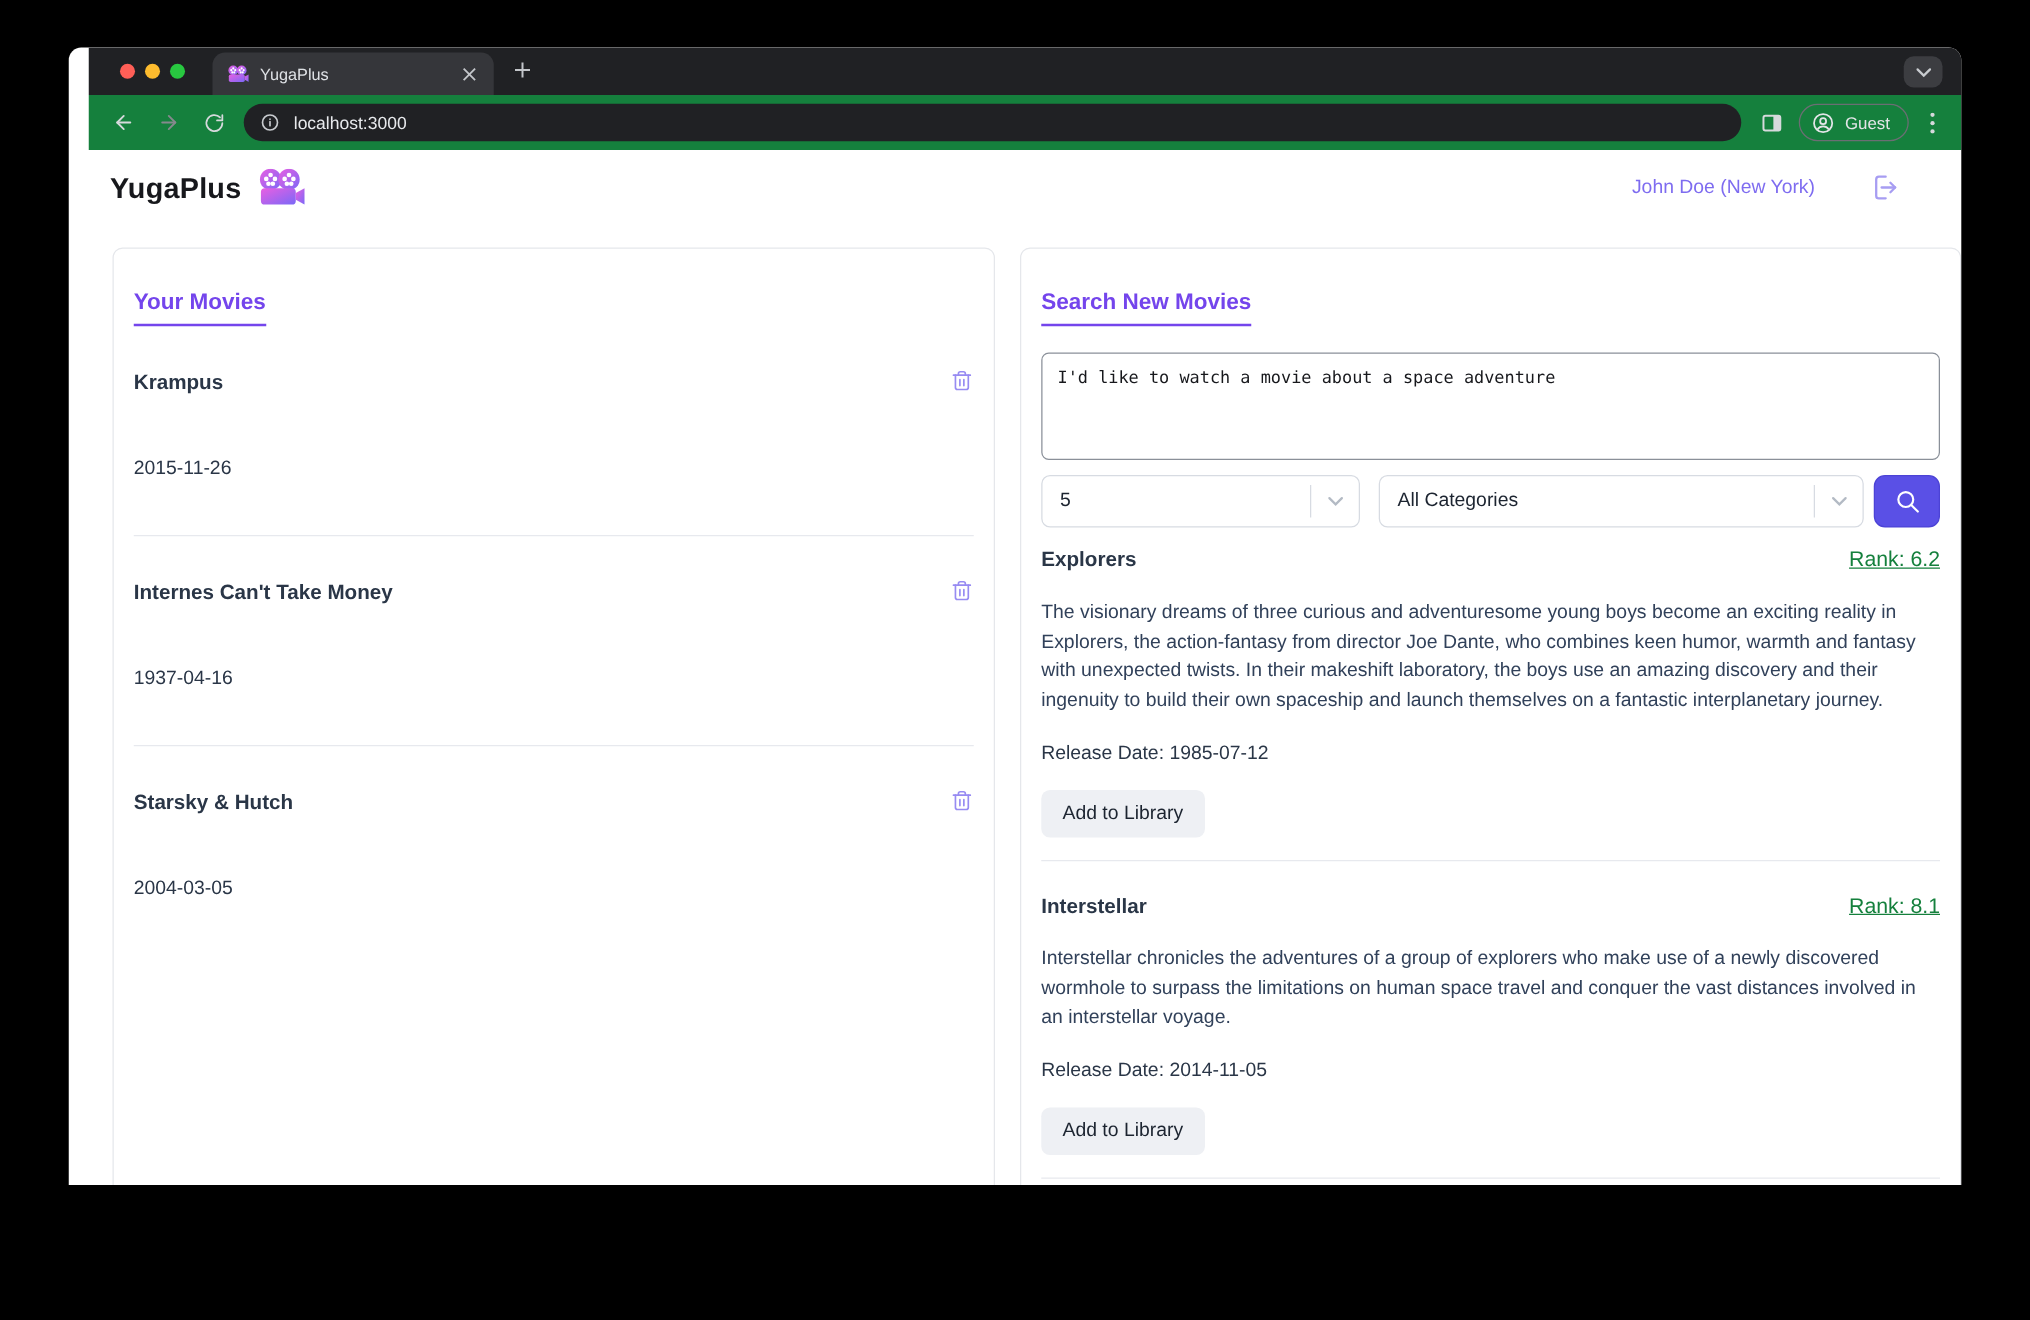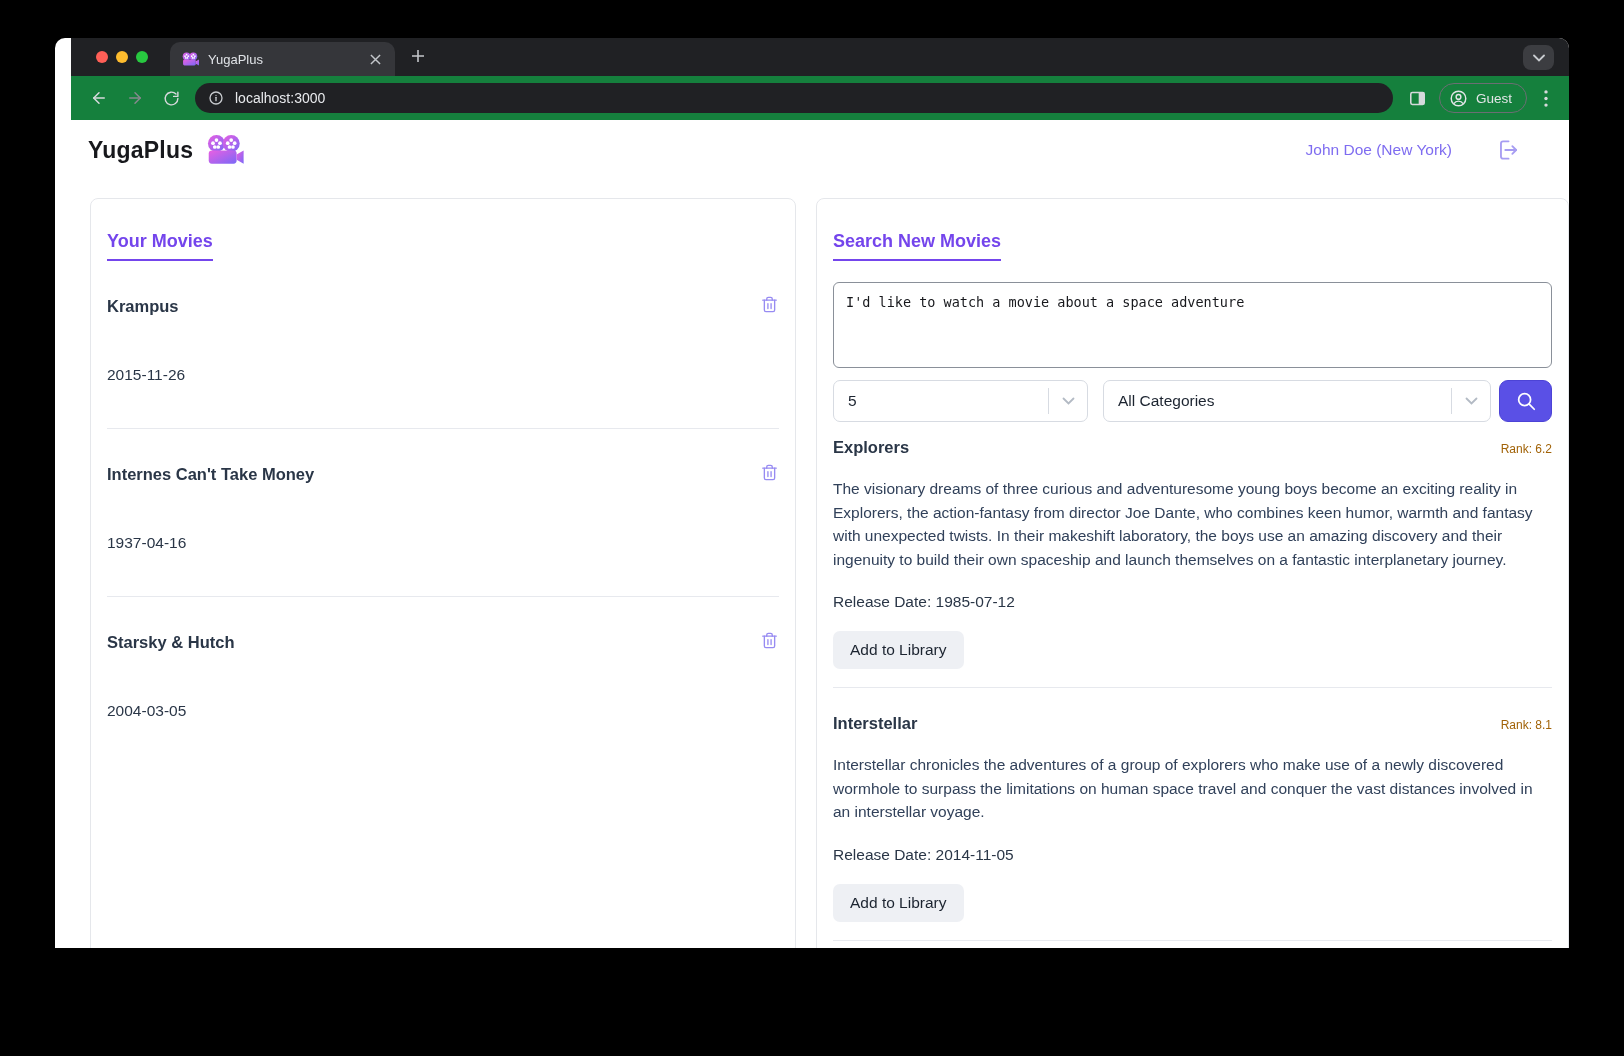--- a/index.html
+++ b/index.html
@@ -70,21 +70,21 @@
   .select.limit { width:255px; }
   .select.cat { width:388px; margin-left:15px; }
   .search-btn { margin-left:auto; width:53px; height:42px; background:#5a50e6; border:1px solid #4c43d6;
                 border-radius:9px; color:#fff; }
 
   .result { padding:26px 0 18px; }
   .result + .result { border-top:1px solid #e7e9ee; }
   .result:first-child { padding-top:16px; }
   .result-head { display:flex; justify-content:space-between; align-items:baseline; }
   .result-title { font-size:16.5px; font-weight:700; color:#2a3647; }
-  .result-rank { font-size:12px; color:#a16207; }
+  .result-rank { font-size:17px; color:#15803d;text-decoration:underline; }
   .result-desc { margin-top:20px; font-size:15.5px; line-height:1.52; color:#31415a; }
   .result-release { margin-top:22px; font-size:15.5px; color:#2a3647; }
   .add-btn { margin-top:20px; background:#eef0f4; border:none; border-radius:7px; padding:10px 17px;
              font-size:15.5px; color:#1c2430; cursor:pointer; font-family:inherit; }
 
   svg { display:block; }
 </style>
 </head>
 <body>
 

